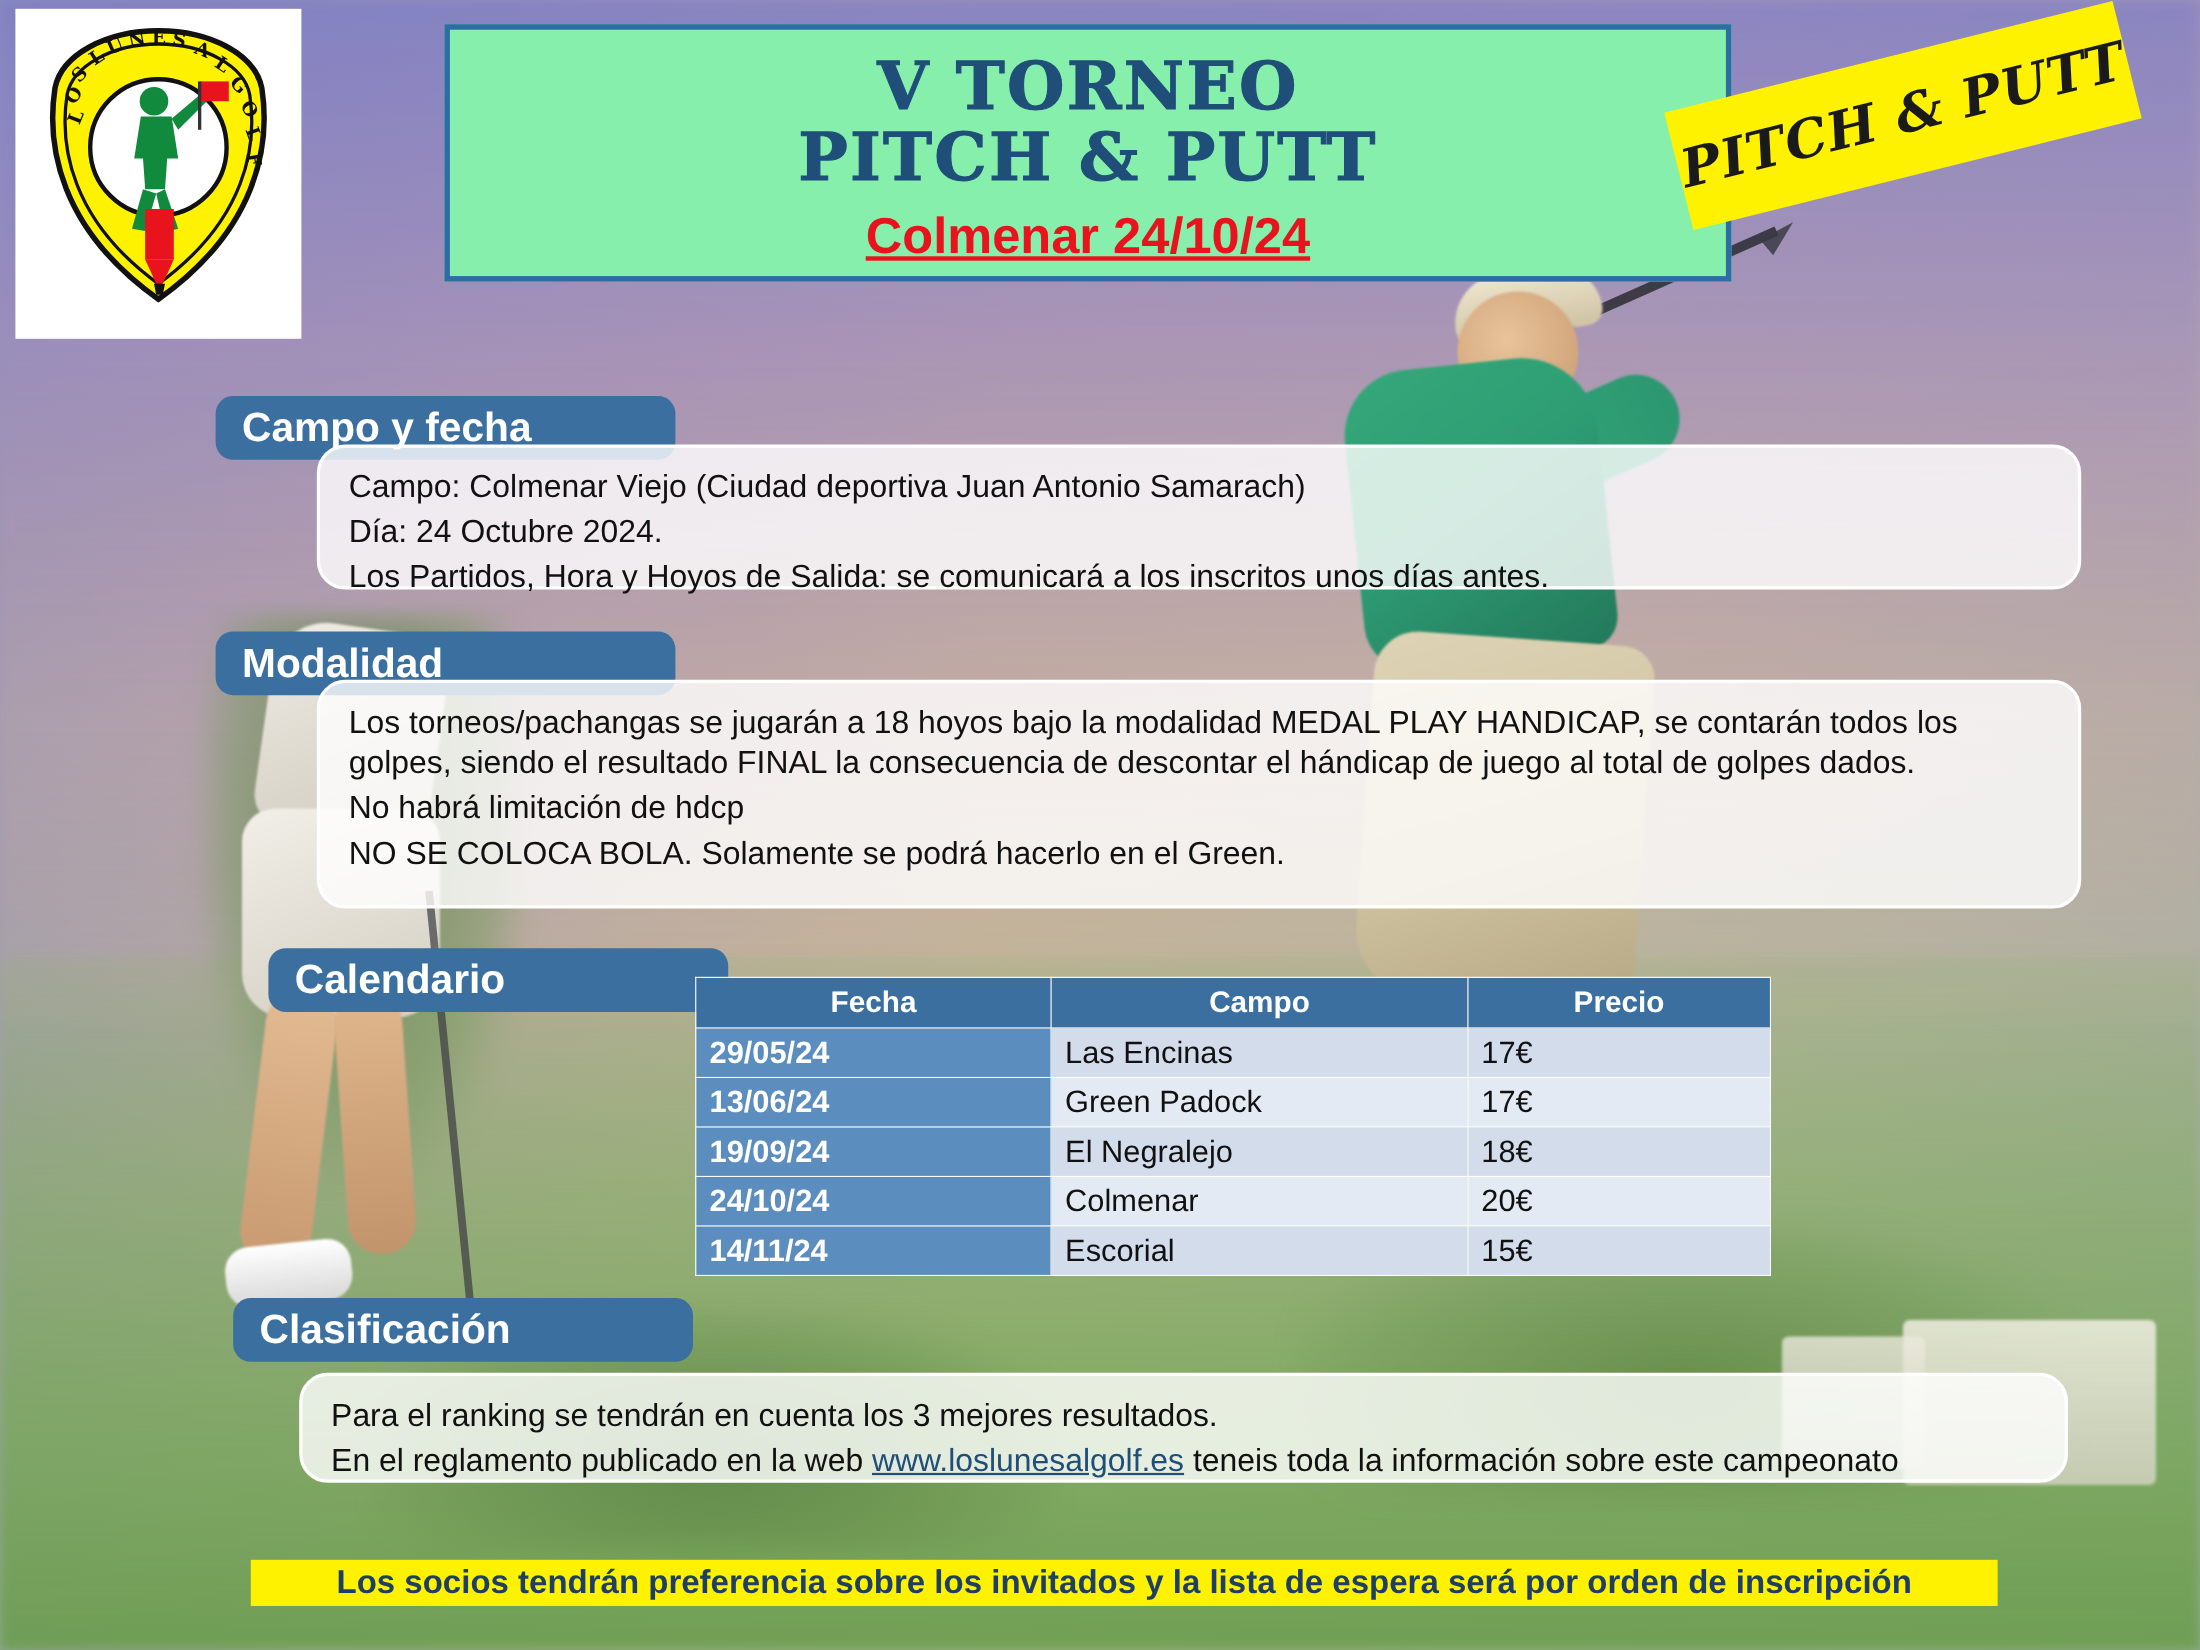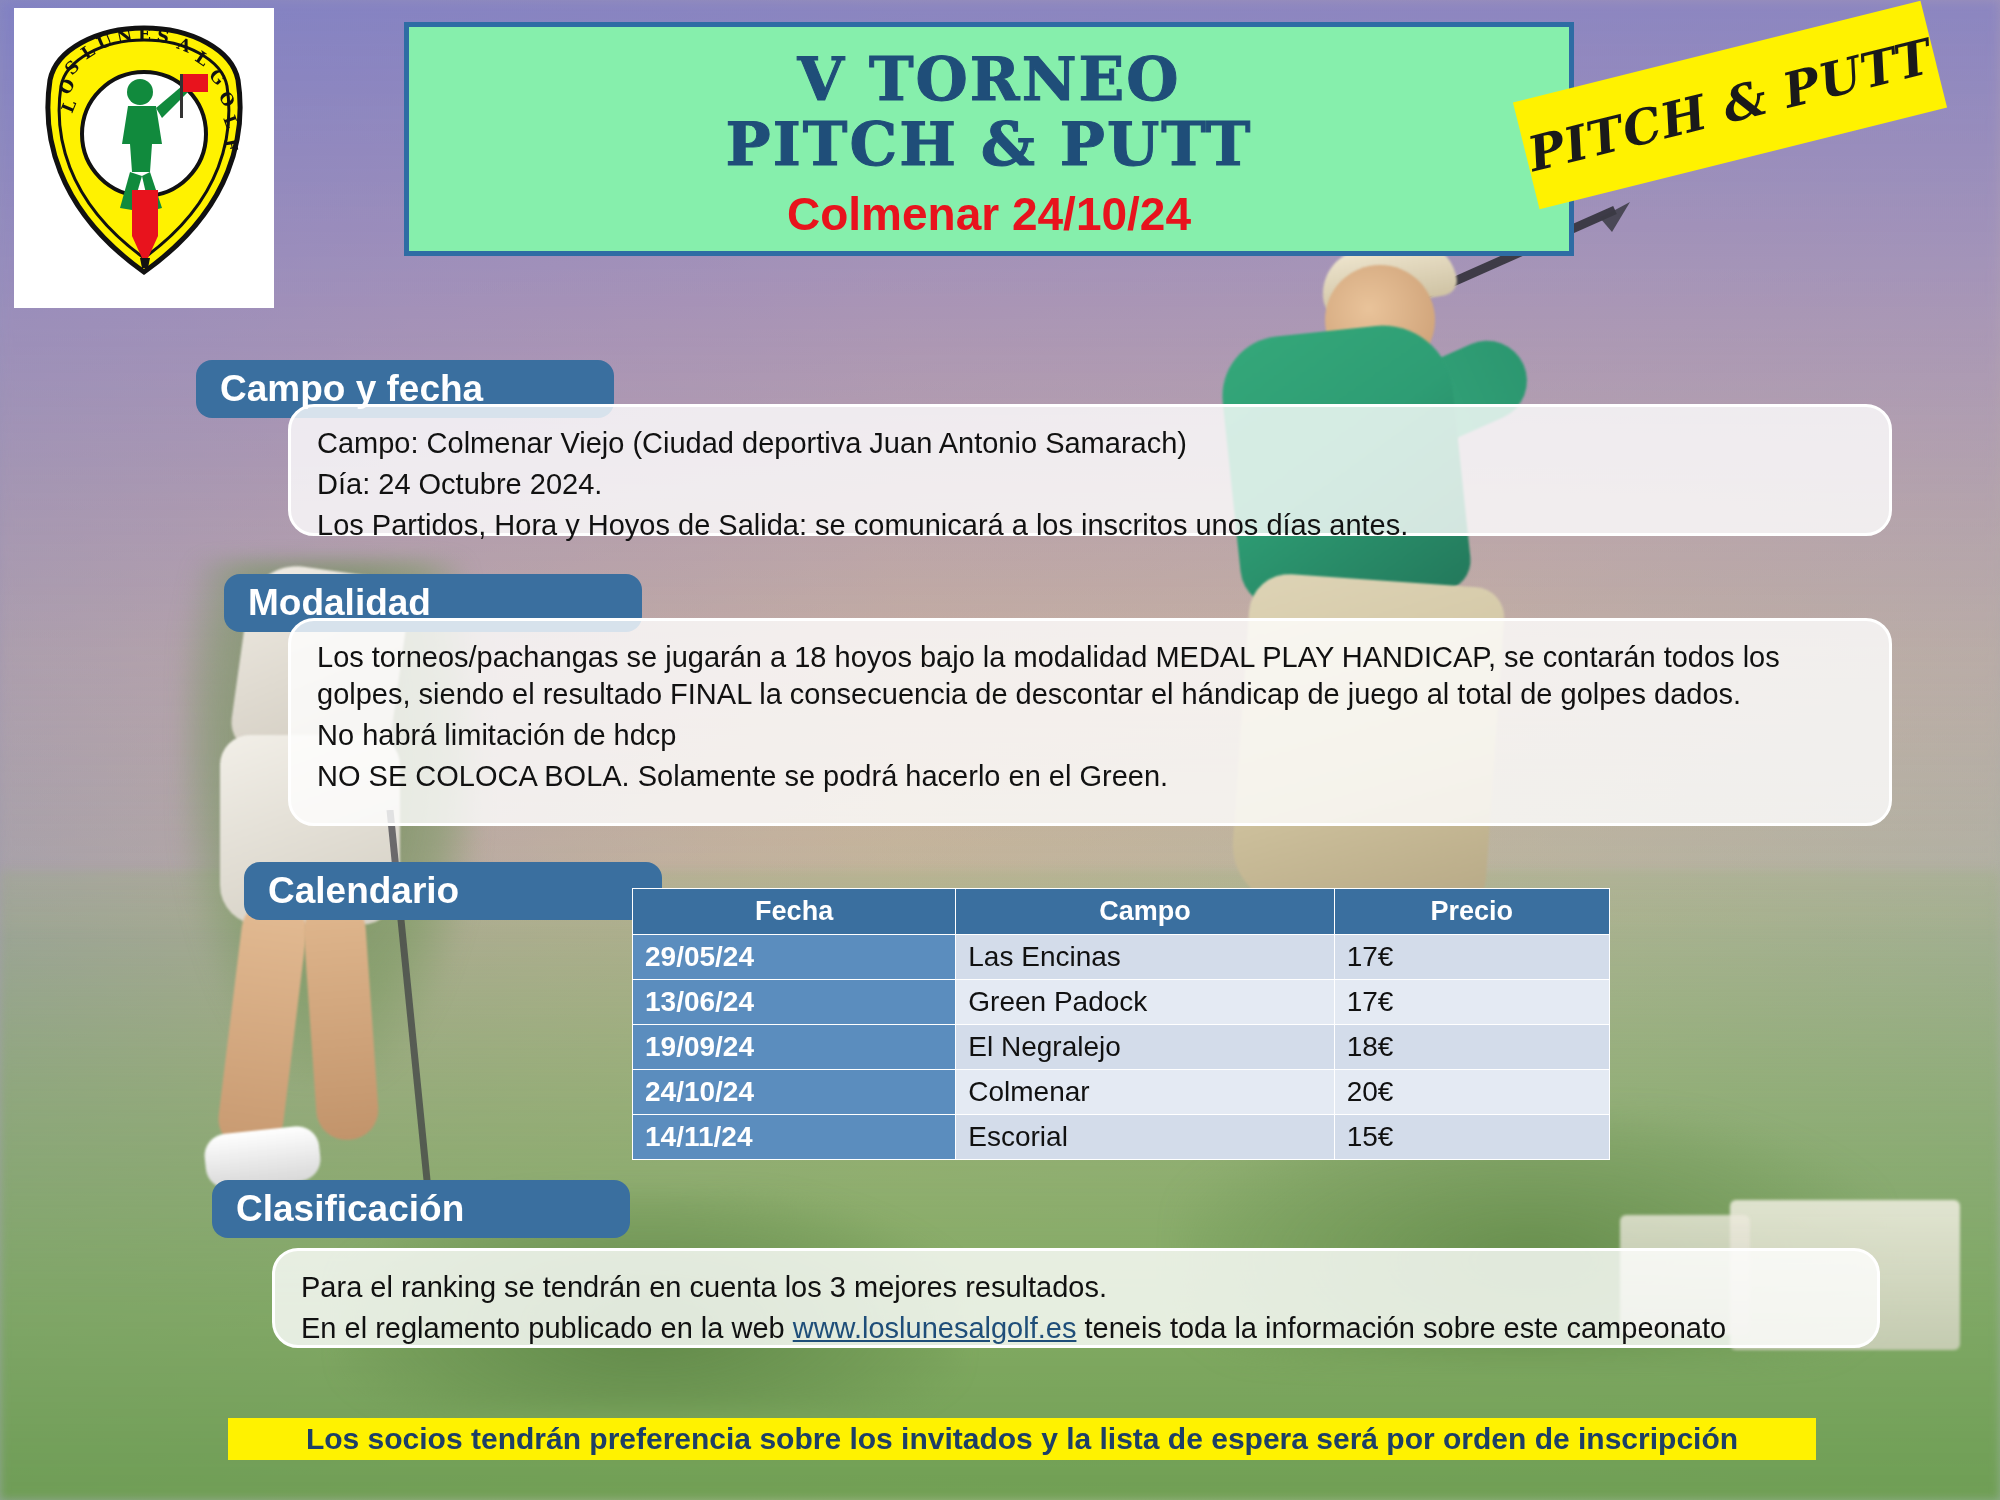--- a/index.html
+++ b/index.html
@@ -232,20 +232,21 @@
   }
   .title-line1 { margin-top: 22px; }
   .title-line2 { margin-top: 4px; }
   .title-sub {
     text-align: center;
     font-family: "Liberation Sans", sans-serif;
     font-weight: bold;
     font-size: 46px;
     color: #e8131d;
     margin-top: 12px;
+    text-decoration: underline;
   }
 
   
   .ribbon {
     position: absolute;
     left: 1520px; top: 50px;
     width: 420px; height: 110px;
     background: #fff200;
     transform: rotate(-14deg);
     display: flex;
@@ -435,21 +436,21 @@
   <div class="sec-body" style="left:288px; top:404px; width:1604px; height:132px;">
     <p>
       <span>Campo: </span><b>Colmenar Viejo (Ciudad deportiva Juan Antonio Samarach)</b>
     </p>
     <p>
       <span>Día: 2</span><b>4 Octubre 2024.</b>
     </p>
     <p>Los Partidos, Hora y Hoyos de Salida: se comunicará a los inscritos unos días antes.</p>
   </div>
 
-  <div class="sec-head" style="left:196px; top:574px; width:418px; height:58px;margin-left:28px;">
+  <div class="sec-head" style="left:196px; top:574px; width:418px; height:58px;">
     <span>Modalidad</span>
   </div>
   <div class="sec-body" style="left:288px; top:618px; width:1604px; height:208px;">
     <p>
       <span>Los torneos/pachangas se jugarán a 18 hoyos bajo la modalidad </span><b>MEDAL PLAY HANDICAP,</b><span> se contarán todos los golpes, siendo el resultado FINAL la consecuencia de descontar el hándicap de juego al total de golpes dados.</span>
     </p>
     <p>No habrá limitación de hdcp</p>
     <p>
       <b>NO SE COLOCA BOLA</b><span>. Solamente se podrá hacerlo en el Green.</span>
     </p>

